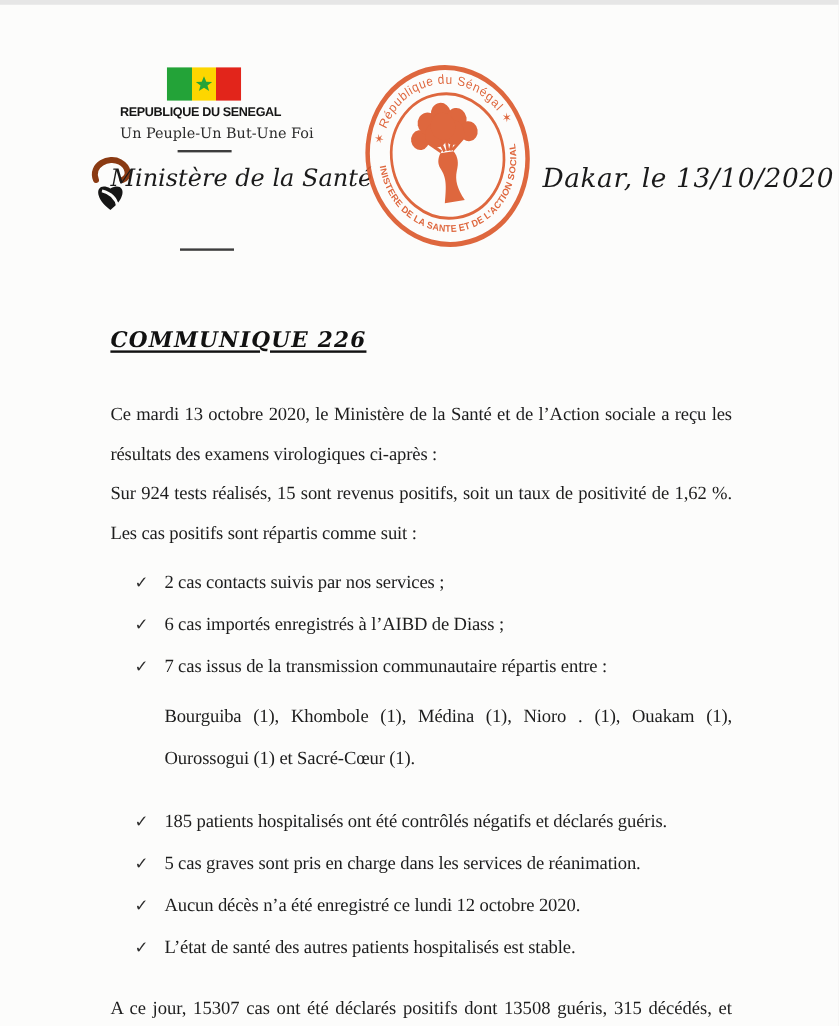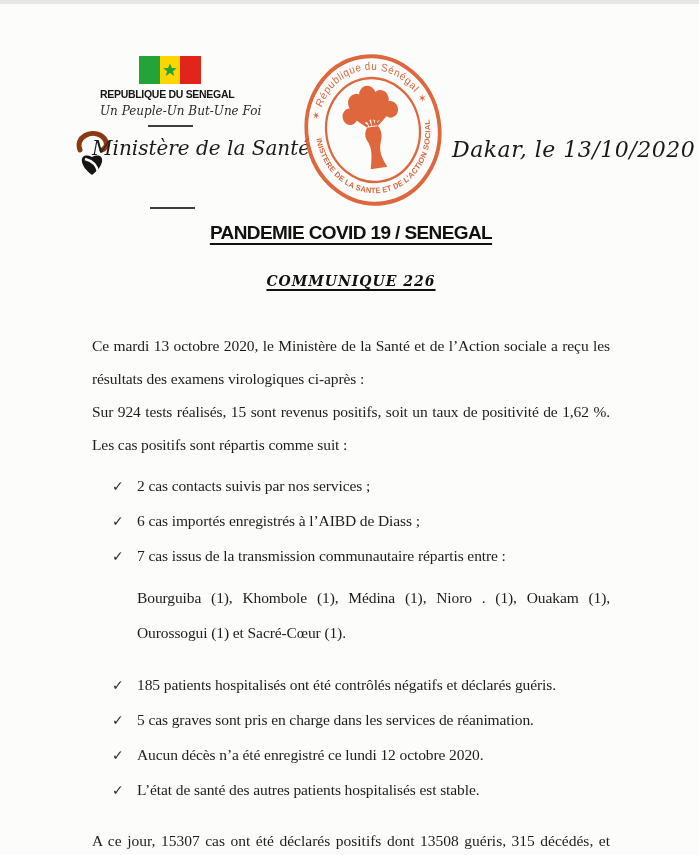--- a/index.html
+++ b/index.html
@@ -10,21 +10,21 @@
     border-top:4px solid #e6e6e6;
   }
   
   .flag-block { position:absolute; left:100px; top:52px; width:140px; text-align:left; }
   .flag-svg { display:block; margin:0 auto 4px auto; }
   .republic {
     font-family:"Liberation Sans", sans-serif; font-weight:700;
     font-size:10.5px; letter-spacing:-0.3px; color:#151515; white-space:nowrap;
   }
   .motto {
-    font-family:"DejaVu Serif", serif; font-style:italic; font-size:12px;
+    font-family:"DejaVu Serif", serif; font-size:12px;
     margin-top:4px; color:#2a2a2a; white-space:nowrap;
   }
   .divider { position:absolute; height:2px; background:#3d3d3d; }
   .divider-1 { left:148px; top:121px; width:45px; }
   .divider-2 { left:150px; top:203px; width:45px; }
   .ministry-logo { position:absolute; left:72px; top:124px; }
   .ministry-block {
     position:absolute; left:92px; top:128px; width:212px; text-align:center;
     font-family:"DejaVu Serif", serif; font-style:italic; font-size:20px;
     color:#1b1b1b; line-height:33px; white-space:nowrap;
@@ -36,22 +36,22 @@
     letter-spacing:.5px; color:#1a1a1a; white-space:nowrap;
   }
   
   .main-title {
     position:absolute; left:92px; top:218px; width:518px; text-align:center;
     font-family:"Liberation Sans", sans-serif; font-weight:700; font-size:19px;
     letter-spacing:-0.6px; color:#111;
     text-decoration:underline; text-decoration-thickness:2px; text-underline-offset:4px;
   }
   .sub-title {
-    position:absolute; left:92px; top:269px; width:518px; text-align:center;
-    font-family:"DejaVu Serif", serif; font-weight:700; font-style:italic; font-size:14px;
+    position:absolute; left:92px; top:269px; width:518px; text-align:left;
+    font-family:"DejaVu Serif", serif; font-weight:700; font-style:italic; font-size:18px;
     letter-spacing:1px; color:#111;
     text-decoration:underline; text-decoration-thickness:1.5px; text-underline-offset:3px;
   }
   
   .body { position:absolute; left:92px; top:325px; width:518px; font-size:15.5px; letter-spacing:-0.1px; }
   .para { margin:0; line-height:33px; text-align:justify; }
   .checklist { list-style:none; margin:14px 0 0 0; padding:0; }
   .checklist li { display:flex; margin:0 0 13px 0; line-height:22px; }
   .checklist .check { flex:0 0 25px; margin-left:20px; font-family:"DejaVu Sans", sans-serif; font-size:14px; color:#2e2e2e; }
   .checklist .li-text { flex:1; }
@@ -112,21 +112,20 @@
       <circle cx="88" cy="47" r="9"></circle>
       <circle cx="97" cy="58" r="8"></circle>
       <circle cx="68" cy="57" r="10"></circle>
       <circle cx="83" cy="57" r="10"></circle>
       <circle cx="75" cy="51" r="11"></circle>
     </g>
   </svg>
 
   <div class="date-line">Dakar, le  13/10/2020</div>
 
-  <div class="main-title">PANDEMIE COVID 19 / SENEGAL</div>
   <div class="sub-title">COMMUNIQUE 226</div>
 
   <div class="body">
     <p class="para"><span>Ce </span><span class="b">mardi 13 octobre 2020</span><span>, le Ministère de la Santé et de l’Action sociale a reçu les résultats des examens virologiques ci-après :</span></p>
     <p class="para"><span>Sur </span><span class="b">924</span><span> tests réalisés, </span><span class="b">15</span><span> sont revenus </span><span class="b">positifs,</span><span> soit un taux de </span><span class="b">positivité de 1,62 %.</span><span>  Les cas positifs sont répartis comme suit :</span></p>
 
     <ul class="checklist">
       <li>
         <span class="check">✓</span>
         <span class="li-text"><span class="b">2 cas contacts</span><span> suivis par nos services ;</span></span>

